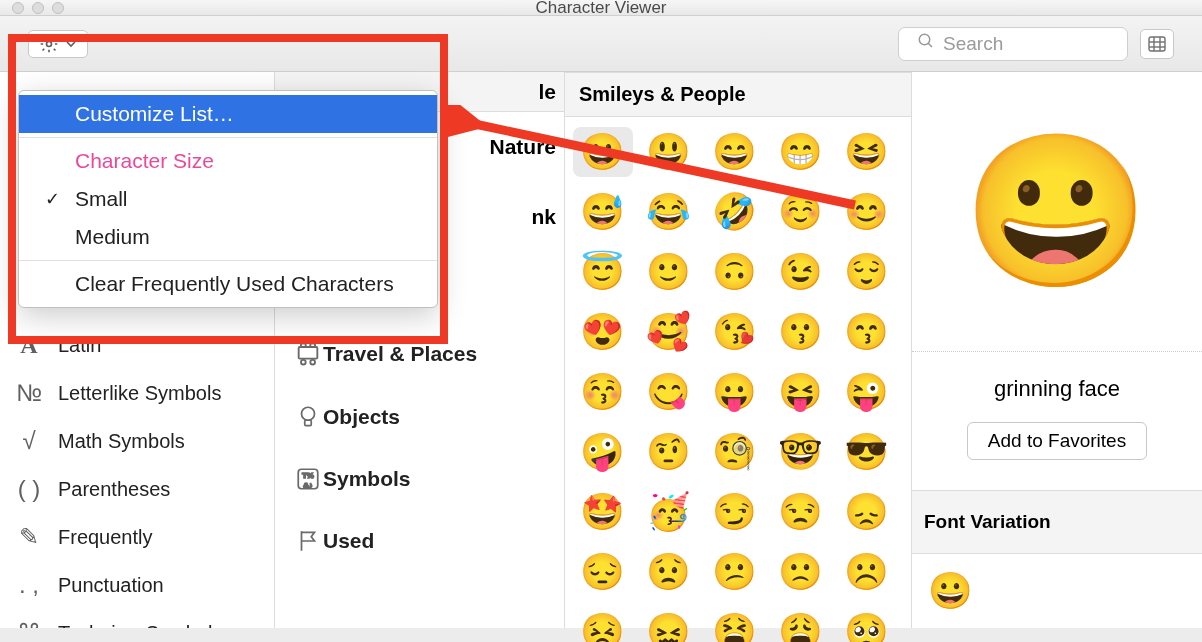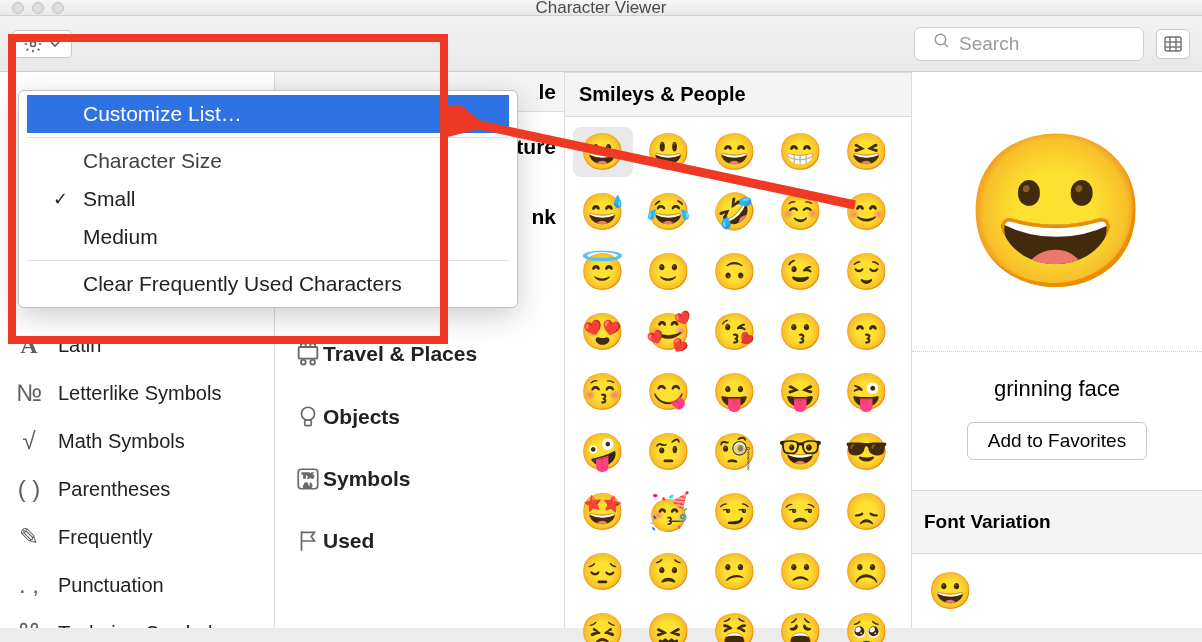--- a/index.html
+++ b/index.html
@@ -22,21 +22,21 @@
 .traffic-lights { display: flex; gap: 8px; padding-left: 12px; }
 .tl { width: 12px; height: 12px; border-radius: 50%; background: #ddd; border: 0.5px solid #c0c0c0; }
 .window-title {
   position: absolute; left: 0; right: 0; text-align: center;
   font-size: 17px; color: #4a4a4a; pointer-events: none;
 }
 .toolbar {
   height: 56px;
   background: linear-gradient(#f3f3f3, #e8e8e8);
   border-bottom: 1px solid #cfcfcf;
-  display: flex; align-items: center; padding: 0 12px;
+  display: flex; align-items: center; padding: 0 28px;
   position: relative;
 }
 .gear-btn {
   display: flex; align-items: center; gap: 6px;
   border: 1px solid #c8c8c8; border-radius: 5px;
   background: #fff; padding: 3px 10px;
   color: #606060;
 }
 .gear-btn svg { display: block; }
 .search-box {
@@ -143,35 +143,35 @@
   font-weight: 700; font-size: 19px;
   padding: 20px 12px;
   margin-top: 20px;
 }
 .variation-body { padding: 16px; font-size: 36px; }
 
 
 .dropdown {
   position: absolute;
   left: 18px; top: 90px;
-  width: 500px;
+  width: 420px;
   background: #fff;
   border: 1px solid #c0c0c0;
   border-radius: 6px;
   box-shadow: 0 8px 30px rgba(0,0,0,0.2);
   z-index: 50;
-  padding: 4px 8px;
+  padding: 4px 0;
 }
 .dropdown-item {
   padding: 7px 22px 7px 56px;
   font-size: 21px; color: #222;
   position: relative;
 }
 .dropdown-item.highlight { background: #2f72e3; color: #fff; }
-.dropdown-item.section-lbl { color: #404040; }
+.dropdown-item.section-lbl { color: #ec4899; }
 .dropdown-sep { height: 1px; background: #e0e0e0; margin: 4px 0; }
 .check-mark {
   position: absolute; left: 26px; top: 50%; transform: translateY(-50%);
   font-size: 18px;
 }
 
 
 .red-box {
   position: absolute;
   left: 8px; top: 34px;

